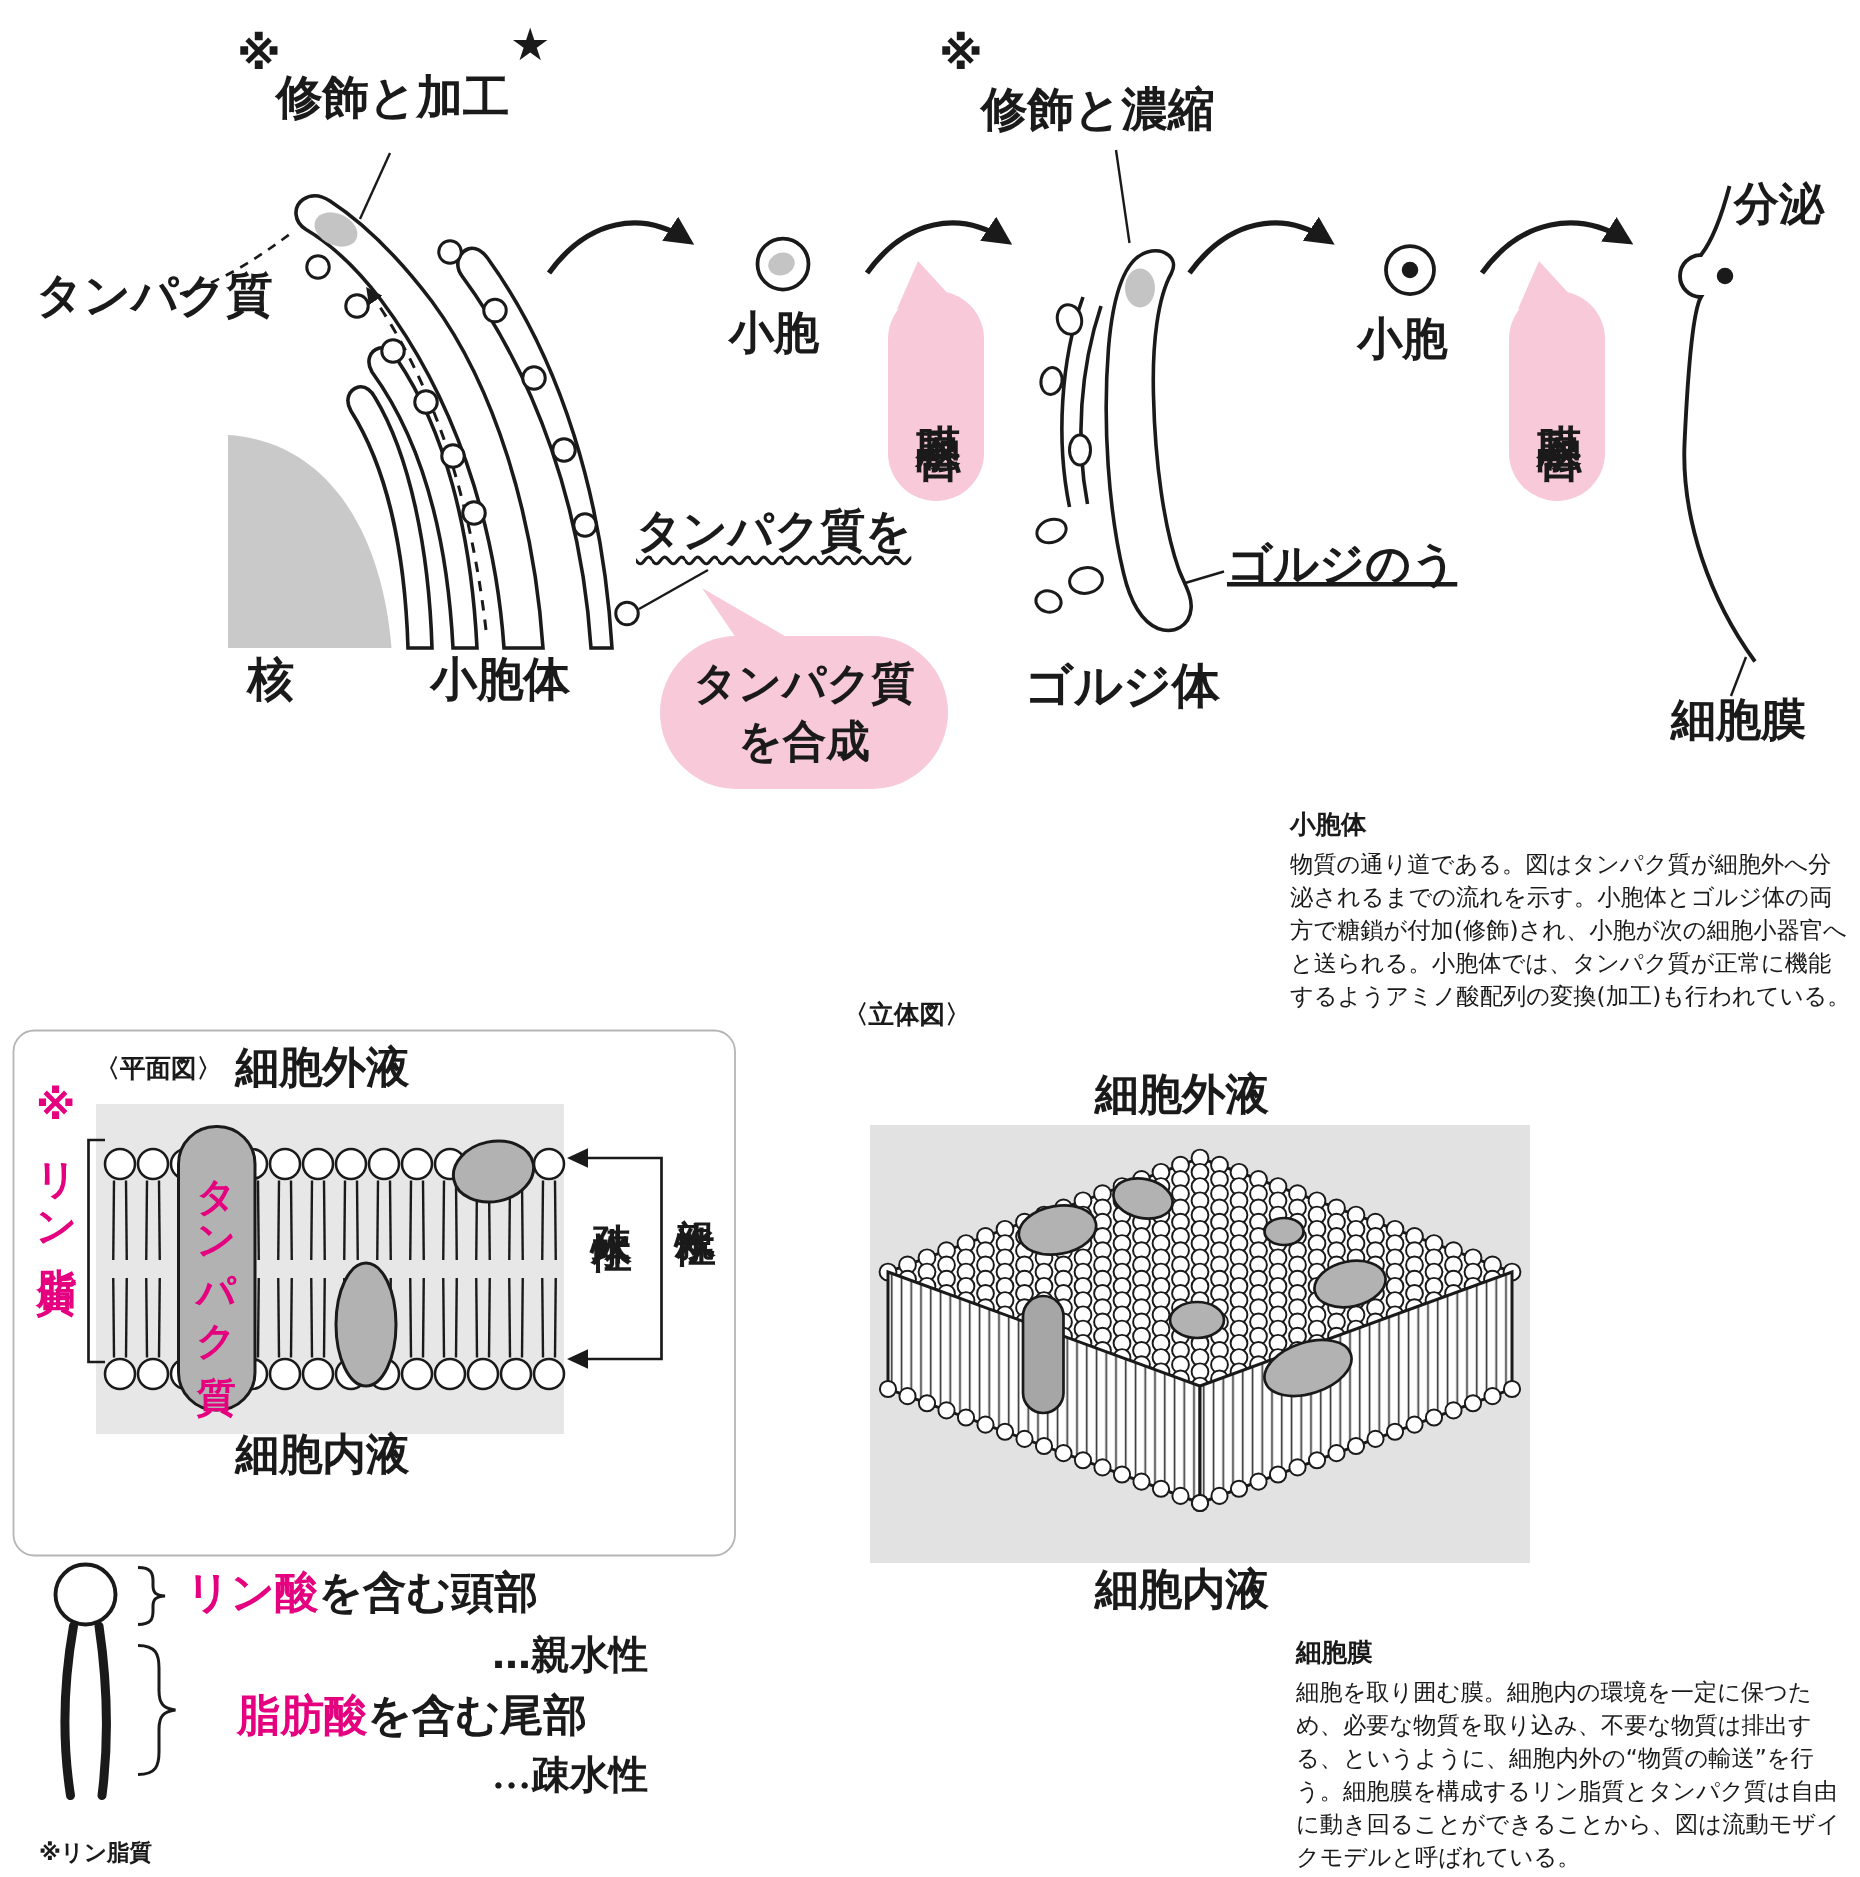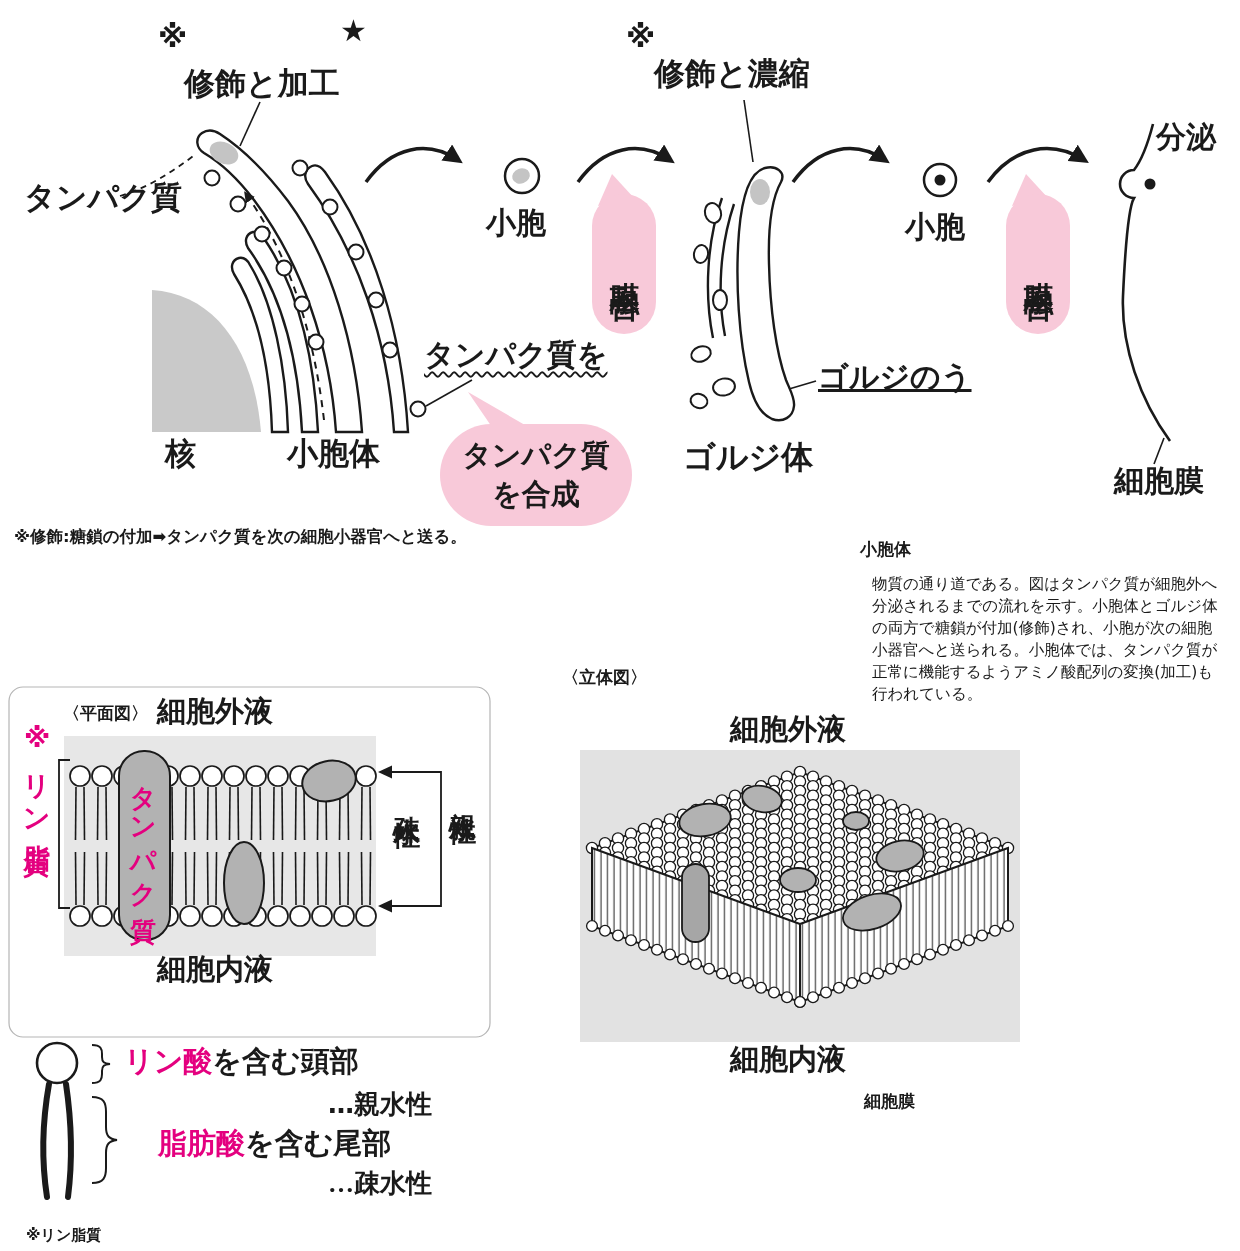--- a/index.html
+++ b/index.html
@@ -9,21 +9,21 @@
   .lbl{position:absolute;font-weight:600;white-space:nowrap;line-height:1.1;}
   .vert{writing-mode:vertical-rl;text-orientation:upright;letter-spacing:3px;}
   .magenta{color:var(--magenta,#e4007f);}
   .wavy{text-decoration-line:underline;text-decoration-style:wavy;text-decoration-thickness:2px;text-underline-offset:6px;}
   .bubble{position:absolute;background:var(--pink-bubble,#f8c9d9);display:flex;align-items:center;justify-content:center;}
   .bubble-v{border-radius:32px;}
   .bubble-v span{writing-mode:vertical-rl;text-orientation:upright;letter-spacing:4px;font-size:30px;font-weight:600;}
   .bubble-synth{border-radius:52px;flex-direction:column;font-size:29px;font-weight:600;text-align:center;line-height:1.35;}
   .note{position:absolute;width:374px;}
   .note h3{margin:0 0 4px 0;font-size:17px;font-weight:700;}
-  .note p{margin:12px;font-size:15.5px;line-height:1.42;font-weight:500;}
+  .note p{margin:0;font-size:15.5px;line-height:1.42;font-weight:500;}
   .fnote{position:absolute;font-size:16.5px;font-weight:600;white-space:nowrap;}
   
   .ln{stroke:#1a1a1a;fill:none;}
   .wb{stroke:#1a1a1a;fill:#fff;}
   #lipids-top line,#lipids-bottom line{stroke:#1a1a1a;stroke-width:1.6;}
   #lipids-top circle,#lipids-bottom circle{fill:#fff;stroke:#1a1a1a;stroke-width:1.7;}
   #slab-top-heads circle,#slab-bottom-heads circle{fill:#fff;stroke:#1a1a1a;stroke-width:1.3;}
 </style>
 </head>
 <body>
@@ -563,21 +563,21 @@
         <ellipse cx="900" cy="856" rx="24" ry="15" style="fill:var(--protein-gray,#b2b2b2)" stroke="#1a1a1a" stroke-width="1.8" transform="rotate(-12 900 856)"></ellipse>
         <ellipse cx="798" cy="880" rx="18" ry="12" style="fill:var(--protein-gray,#b2b2b2)" stroke="#1a1a1a" stroke-width="1.8"></ellipse>
         <ellipse cx="856" cy="821" rx="13" ry="9" style="fill:var(--protein-gray,#b2b2b2)" stroke="#1a1a1a" stroke-width="1.8"></ellipse>
         <ellipse cx="872" cy="912" rx="30" ry="17" style="fill:var(--protein-gray,#b2b2b2)" stroke="#1a1a1a" stroke-width="1.8" transform="rotate(-18 872 912)"></ellipse>
         <rect x="682" y="864" width="27" height="78" rx="13.5" fill="#a6a6a6" stroke="#1a1a1a" stroke-width="1.8"></rect>
       </g>
     </g>
   </svg>
 
   <div class="lbl" style="left:158px;top:20px;font-size:30px;">※</div>
-  <div class="lbl" style="left:184px;top:66px;font-size:31px;">修飾と加工</div>
+  <div class="lbl" style="left:184px;top:48px;font-size:31px;">修飾と加工</div>
   <div class="lbl" style="left:340px;top:14px;font-size:30px;">★</div>
   <div class="lbl" style="left:24px;top:180px;font-size:31px;">タンパク質</div>
   <div class="lbl" style="left:165px;top:436px;font-size:31px;">核</div>
   <div class="lbl" style="left:287px;top:436px;font-size:31px;">小胞体</div>
   <div class="lbl wavy" style="left:424px;top:338px;font-size:30px;">タンパク質を</div>
 
   <div class="bubble bubble-synth" style="left:440px;top:424px;width:192px;height:102px;">
     <div>タンパク質</div>
     <div>を合成</div>
   </div>
@@ -594,21 +594,20 @@
   <div class="lbl" style="left:683px;top:440px;font-size:32px;">ゴルジ体</div>
   <div class="lbl" style="left:905px;top:210px;font-size:30px;">小胞</div>
 
   <div class="bubble bubble-v" style="left:1006px;top:194px;width:64px;height:140px;">
     <span>膜融合</span>
   </div>
 
   <div class="lbl" style="left:1156px;top:120px;font-size:30px;">分泌</div>
   <div class="lbl" style="left:1114px;top:464px;font-size:30px;">細胞膜</div>
 
-  <div class="fnote" style="left:14px;top:526px;">※修飾:糖鎖の付加➡タンパク質を次の細胞小器官へと送る。</div>
 
   <div class="note" style="left:860px;top:538px;">
     <h3>小胞体</h3>
     <p>物質の通り道である。図はタンパク質が細胞外へ分泌されるまでの流れを示す。小胞体とゴルジ体の両方で糖鎖が付加(修飾)され、小胞が次の細胞小器官へと送られる。小胞体では、タンパク質が正常に機能するようアミノ酸配列の変換(加工)も行われている。</p>
   </div>
 
   <div class="lbl" style="left:63px;top:704px;font-size:17px;">〈平面図〉</div>
   <div class="lbl" style="left:157px;top:696px;font-size:29px;">細胞外液</div>
 
   <div class="lbl vert magenta" style="left:22px;top:722px;font-size:27px;">
@@ -629,15 +628,16 @@
   </div>
   <div class="lbl" style="left:328px;top:1170px;font-size:26px;font-family:Liberation Serif, serif;">…疎水性</div>
   <div class="fnote" style="left:26px;top:1226px;font-size:15px;">※リン脂質</div>
 
   <div class="lbl" style="left:562px;top:668px;font-size:17px;">〈立体図〉</div>
   <div class="lbl" style="left:730px;top:714px;font-size:29px;">細胞外液</div>
   <div class="lbl" style="left:730px;top:1044px;font-size:29px;">細胞内液</div>
 
   <div class="note" style="left:864px;top:1090px;">
     <h3>細胞膜</h3>
+    <p>細胞を取り囲む膜。細胞内の環境を一定に保つため、必要な物質を取り込み、不要な物質は排出する、というように、細胞内外の“物質の輸送”を行う。細胞膜を構成するリン脂質とタンパク質は自由に動き回ることができることから、図は流動モザイクモデルと呼ばれている。</p>
   </div>
 
 </div>
 
 </body></html>

